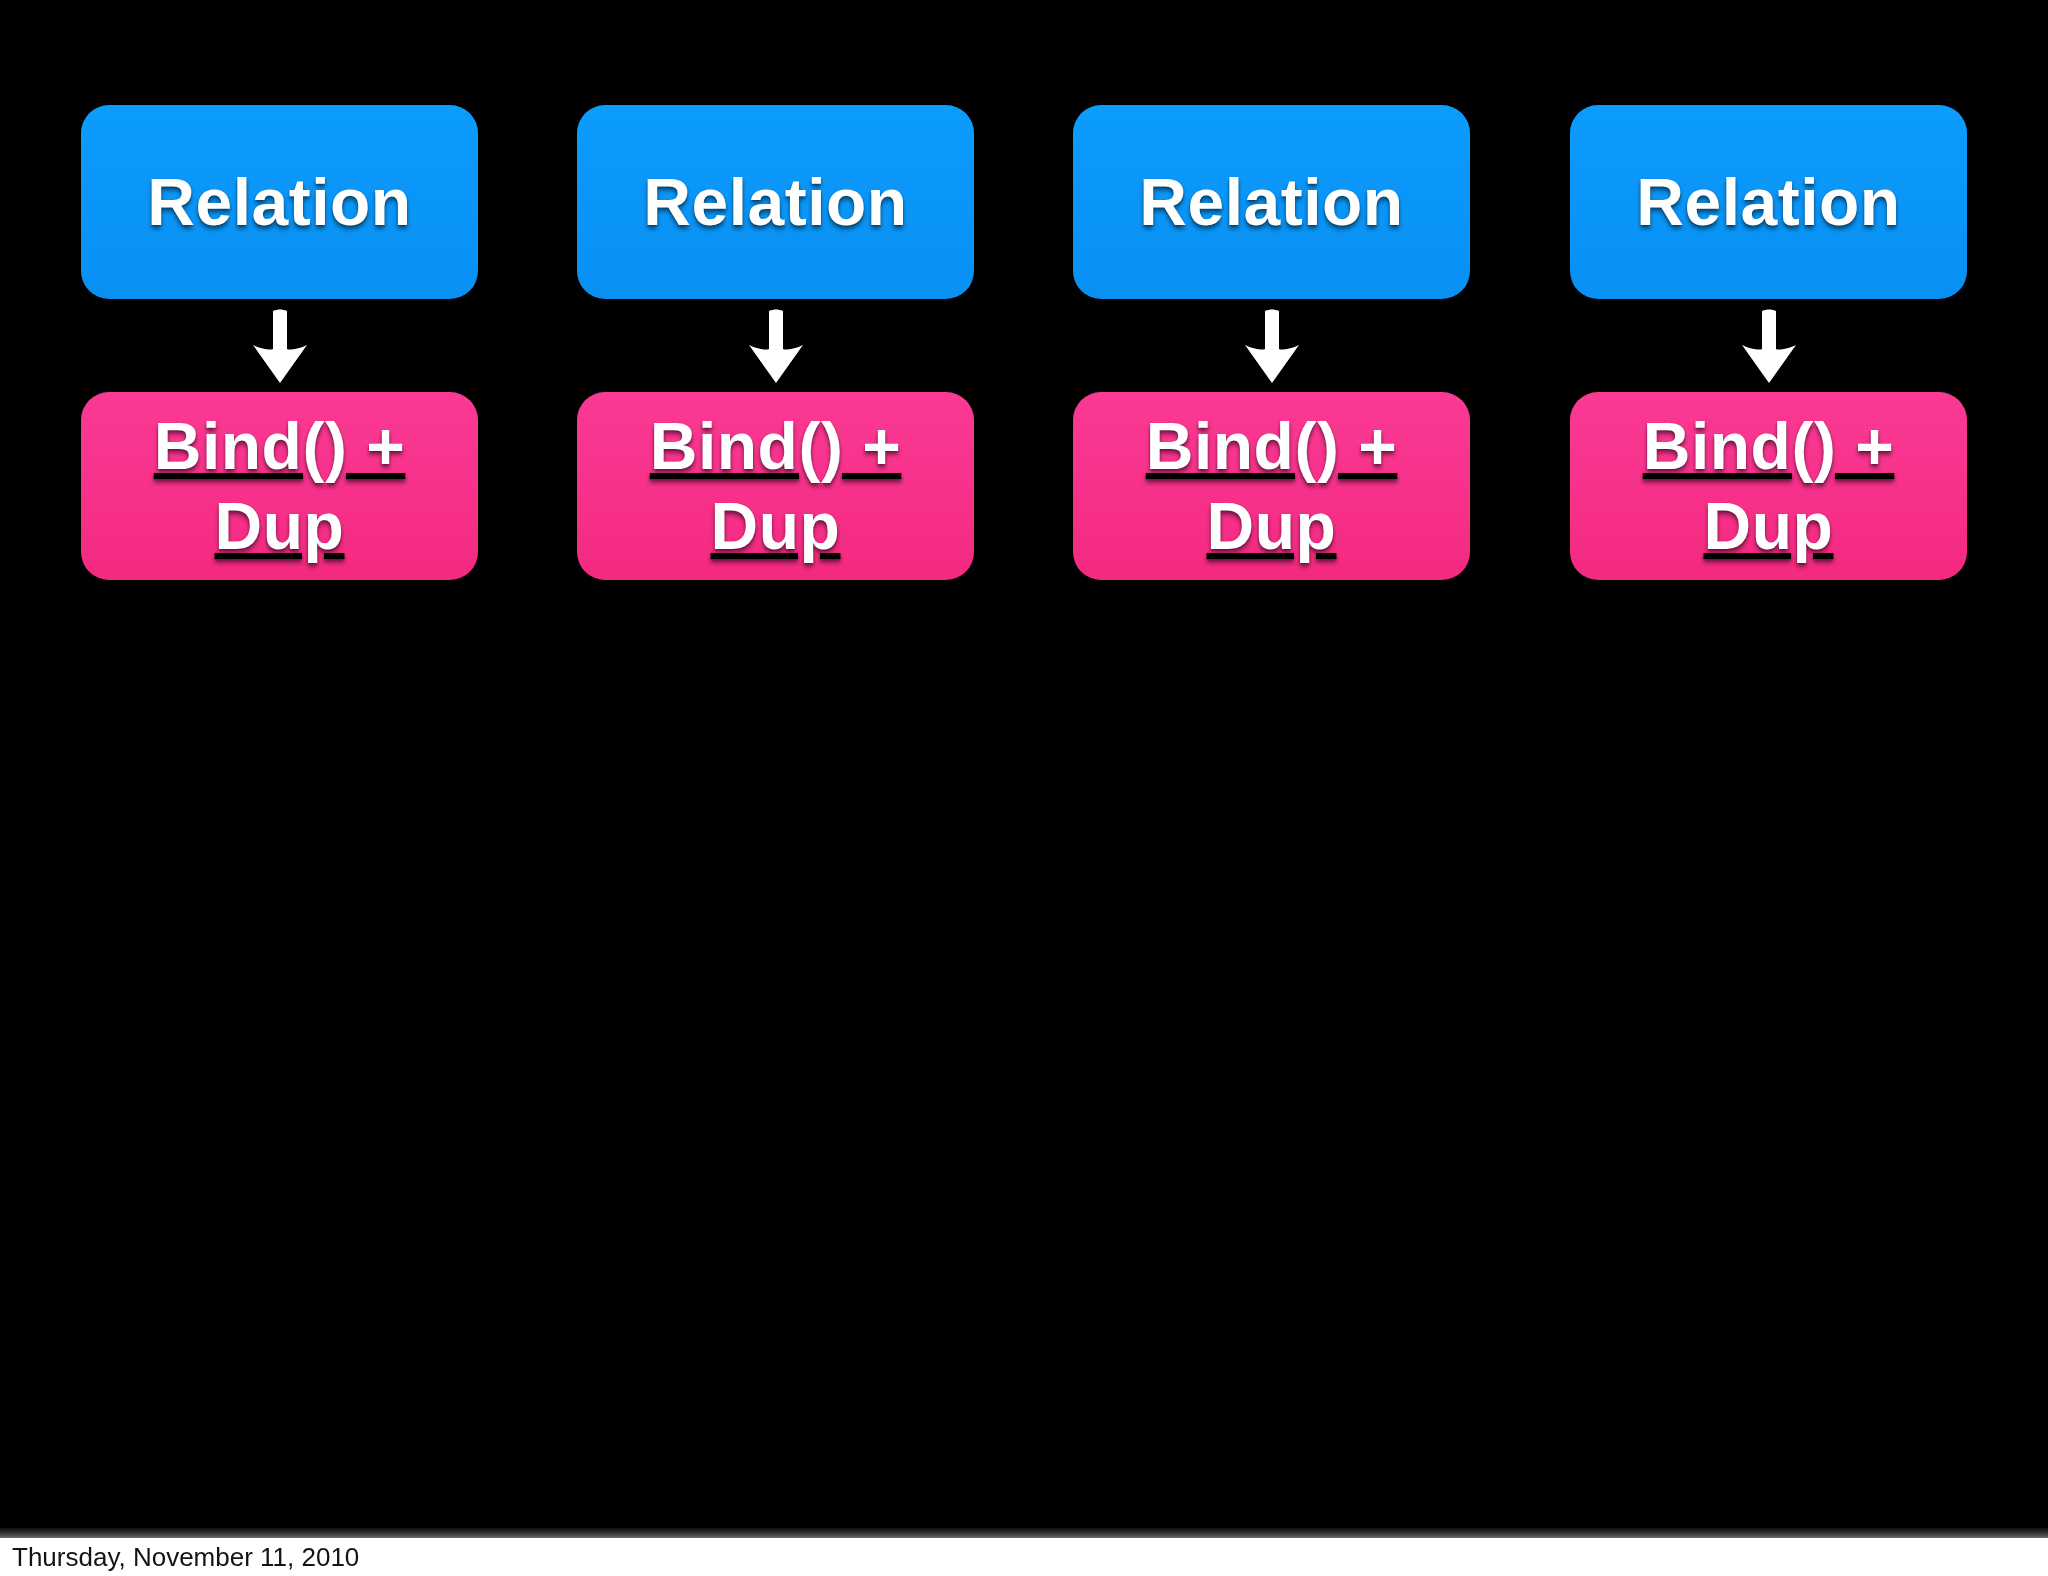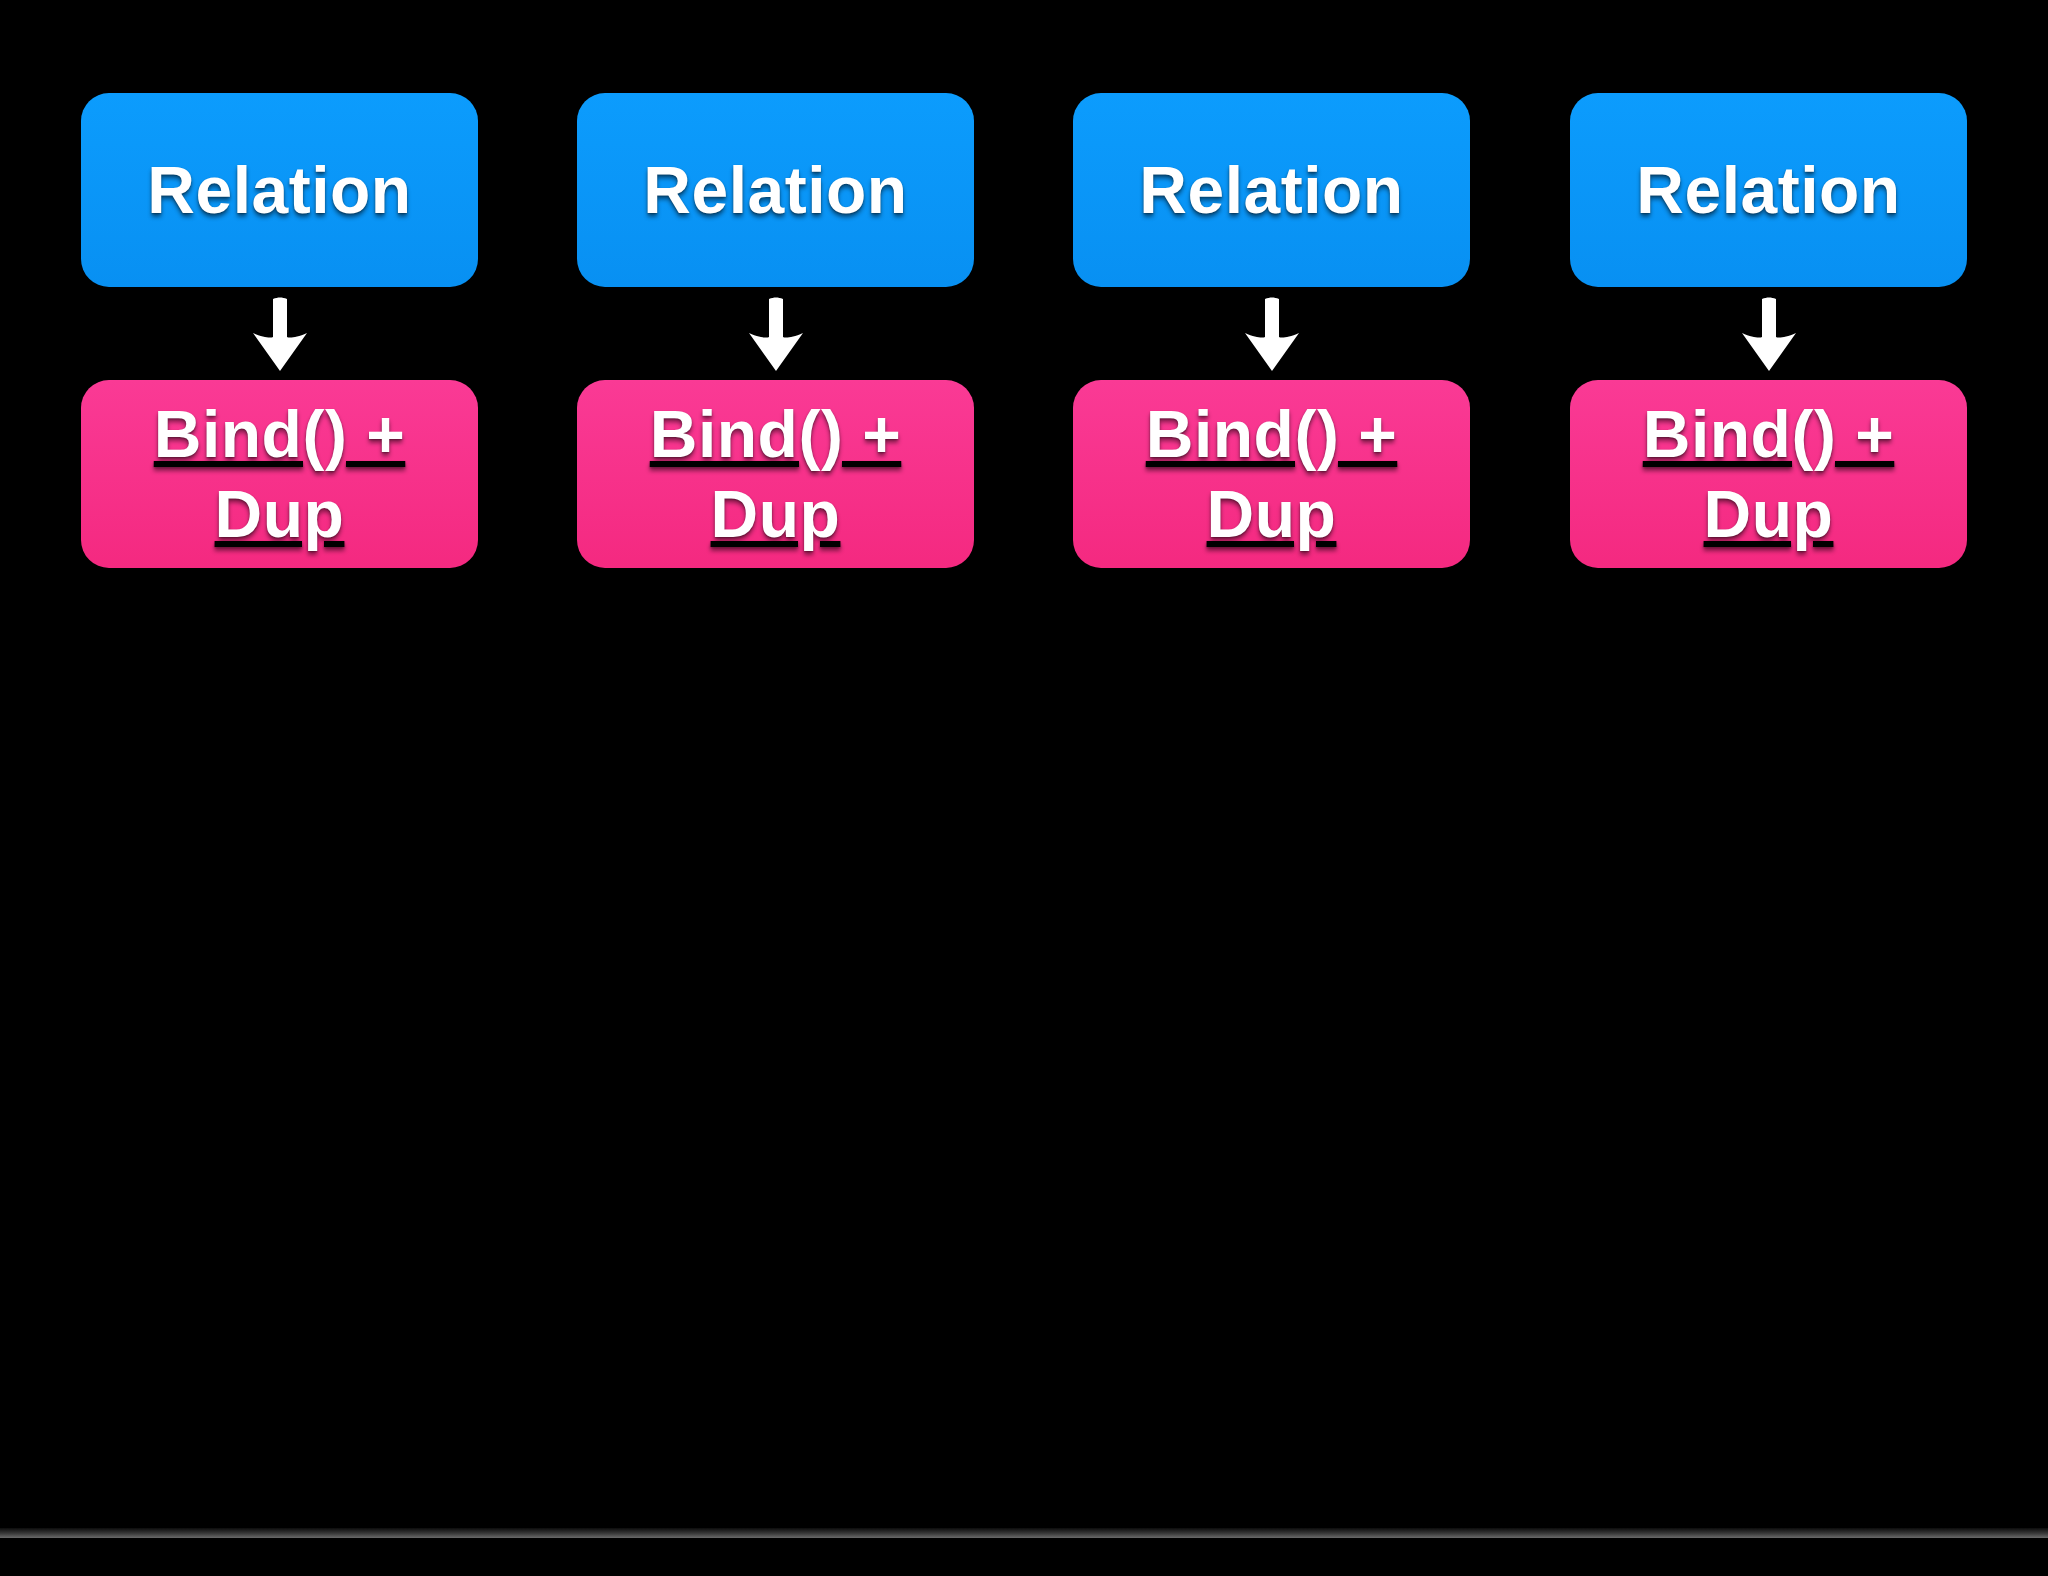--- a/index.html
+++ b/index.html
@@ -11,21 +11,21 @@
   .slide { position:absolute; left:0; top:0; width:2048px; height:1530px; background:#000000; }
 
   .column { position:absolute; top:93px; width:397px; display:flex; flex-direction:column; align-items:center; }
   .col-0 { left:81px; } .col-1 { left:577px; } .col-2 { left:1073px; } .col-3 { left:1570px; }
 
   .box {
     width:100%; border-radius:28px;
     display:flex; align-items:center; justify-content:center;
     box-shadow:0 4px 8px rgba(0,0,0,0.55);
   }
-  .box.blue { height:194px; background:linear-gradient(180deg, var(--relation-top,#0C9CFD) 0%, var(--relation-bottom,#0890F2) 100%); }
+  .box.blue { height:194px; background:linear-gradient(180deg, var(--relation-top,#0C9CFD) 0%, var(--relation-bottom,#0890F2) 100%);margin-top:12px; }
   .box.pink { height:188px; flex-direction:column; background:linear-gradient(180deg, var(--bind-top,#FA3A95) 0%, var(--bind-bottom,#F42980) 100%);text-decoration:underline; }
 
   .box-label {
     color:var(--label-color,#FFFFFF);
     font-weight:bold; font-size:66px; line-height:80px;
     letter-spacing:0.5px; text-align:center;
     text-shadow:0 4px 4px rgba(0,0,0,0.45), 0 1px 2px rgba(0,0,0,0.35);
     white-space:nowrap;
   }
 
@@ -108,13 +108,16 @@
       <div class="box pink">
         <span class="box-label">Bind() +</span>
         <span class="box-label">Dup</span>
       </div>
     </div>
 
   </div>
 
   <div class="bottom-edge"></div>
 
+  <div class="footer">
+    <span class="footer-text">Thursday, November 11, 2010</span>
+  </div>
 </div>
 
 </body></html>

